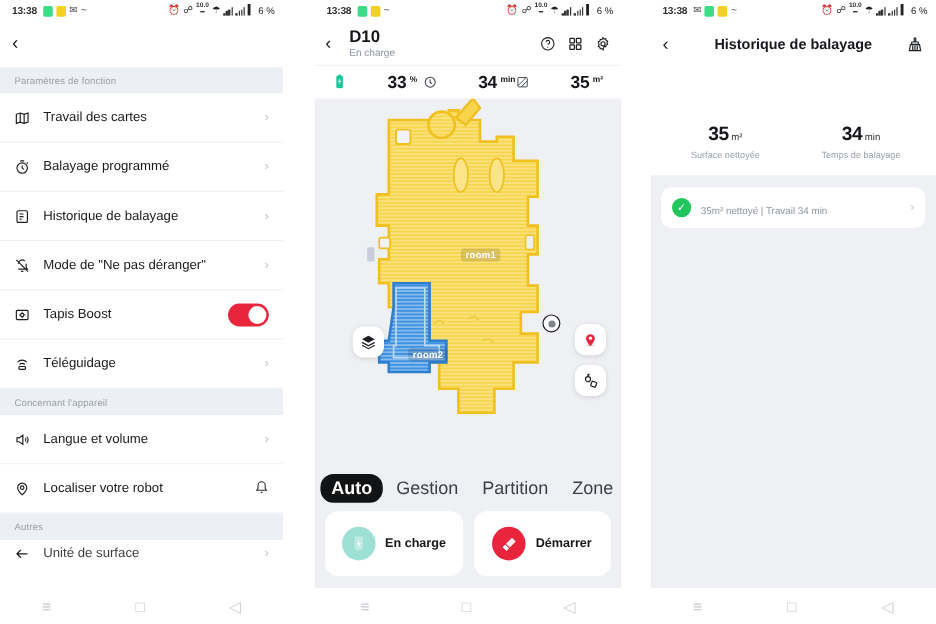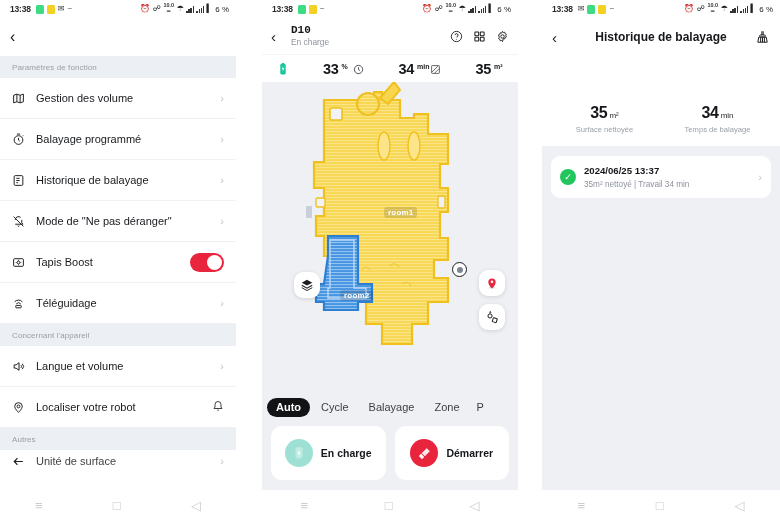--- a/index.html
+++ b/index.html
@@ -86,21 +86,21 @@
     position: absolute; top: 2px; right: 2px; width: 15px; height: 15px;
     border-radius: 50%; background: #fff;
   }
   .menu-row.cut { height: 24px; overflow: hidden; align-items: flex-start; padding-top: 5px; }
   .menu-row.cut .mi-label { opacity: .85; }
 
   
   .p2-header { height: 36px; flex:none; display:flex; align-items:center; padding:0 9px; background:#fff;}
   .p2-back { font-size: 15px; color:#15171a; width: 20px; }
   .p2-titlewrap { flex: 1; }
-  .p2-name { font-size: 11px; font-weight: 700; color: #15171a; line-height: 1.15; font-family: Liberation Mono, monospace; }
+  .p2-name { font-size: 14px; font-weight: 700; color: #15171a; line-height: 1.15; }
   .p2-sub { font-size: 8.4px; color: #8e949c; line-height: 1.3; }
   .p2-acts { display: flex; align-items: center; gap: 9px; color: #1b1d20; }
   .p2-acts .act { width: 14px; height: 14px; display:flex; align-items:center; justify-content:center;}
   .stats-row {
     height: 28px; flex:none; display: flex; align-items: center;
     padding: 0 14px 0 16px; gap: 0; background: #fff;
     border-top: 1px solid #f2f3f5;
   }
   .stat { display: flex; align-items: baseline; gap: 3px; flex: 1; }
   .stat .si { font-size: 10px; position: relative; top: 1px; }
@@ -121,21 +121,21 @@
   .robot-dot {
     position: absolute; width: 15px; height: 15px; border-radius: 50%;
     background: #fff; border: 1.6px solid #1c1c1c;
     display: flex; align-items: center; justify-content: center;
   }
   .robot-dot .inner { width: 6px; height: 6px; border-radius: 50%; background: #7d8490; }
   .tabs {
     height: 26px; flex: none; display: flex; align-items: center;
     gap: 2px; padding: 0 5px; background: #eef0f4;
   }
-  .tab { font-size: 11px; color: #3b3f45; padding: 3.5px 9px; border-radius: 11px; white-space: nowrap;}
+  .tab { font-size: 15px; color: #3b3f45; padding: 3.5px 9px; border-radius: 11px; white-space: nowrap;}
   .tab.active { background: #121315; color: #fff; font-weight: 600; }
   .tab.clipped { overflow: hidden; max-width: 14px; padding-left: 6px; padding-right: 0;}
   .actions {
     height: 70px; flex: none; display: flex; gap: 9px;
     padding: 6px 9px 10px 9px; background: #eef0f4;
   }
   .act-card {
     flex: 1; background: #fff; border-radius: 11px;
     display: flex; align-items: center; justify-content: center; gap: 8px;
   }
@@ -217,21 +217,21 @@
     <div class="p1-body">
       <div class="sect-head">Paramètres de fonction</div>
 
       <div class="menu-row">
         <span class="mi-ico">
           <svg width="13" height="13" viewBox="0 0 24 24" fill="none" stroke="#1c1e21" stroke-width="1.8">
               <path d="M9 4 3 6v14l6-2 6 2 6-2V4l-6 2-6-2z"></path>
               <path d="M9 4v14M15 6v14"></path>
             </svg>
         </span>
-        <span class="mi-label">Gestion des volume</span>
+        <span class="mi-label">Travail des cartes</span>
         <span class="mi-chev">›</span>
       </div>
 
       <div class="menu-row">
         <span class="mi-ico">
           <svg width="13" height="13" viewBox="0 0 24 24" fill="none" stroke="#1c1e21" stroke-width="1.8">
               <circle cx="12" cy="13" r="8"></circle>
               <path d="M12 9v4l2.5 2M9 2h6M19 6l1.5-1.5"></path>
             </svg>
         </span>
@@ -497,22 +497,22 @@
         <svg width="15" height="15" viewBox="0 0 24 24" fill="none" stroke="#1b1d20" stroke-width="1.6">
           <circle cx="8" cy="9.5" r="3.3"></circle>
             <path d="M8 5.2V2.6M8 2.6l2 1.4"></path>
           <rect x="12.3" y="13" width="6.6" height="6.6" rx="1" transform="rotate(20 15.6 16.3)"></rect>
         </svg>
       </div>
     </div>
 
     <div class="tabs">
       <span class="tab active">Auto</span>
-      <span class="tab">Cycle</span>
-      <span class="tab">Balayage</span>
+      <span class="tab">Gestion</span>
+      <span class="tab">Partition</span>
       <span class="tab">Zone</span>
       <span class="tab clipped">P</span>
     </div>
 
     <div class="actions">
       <div class="act-card">
         <span class="act-circle teal">
           <svg width="14" height="14" viewBox="0 0 24 24" fill="#fff">
               <path d="M8 2h8a2 2 0 0 1 2 2v12a6 6 0 0 1-12 0V4a2 2 0 0 1 2-2z" opacity=".35"></path>
               <path d="M13 6l-4 7h3l-1 5 4-7h-3z"></path>
@@ -592,21 +592,20 @@
       <div class="p3-stat">
         <div><span class="p3-val">34</span><span class="p3-unit">min</span></div>
         <div class="p3-cap">Temps de balayage</div>
       </div>
     </div>
 
     <div class="p3-body">
       <div class="hist-card">
         <span class="check">✓</span>
         <span class="hist-main">
-          <div class="hist-date">2024/06/25 13:37</div>
           <div class="hist-sub">35m² nettoyé | Travail 34 min</div>
         </span>
         <span class="hist-chev">›</span>
       </div>
     </div>
 
     <div class="navbar">
       <span>≡</span>
       <span>□</span>
       <span>◁</span>

